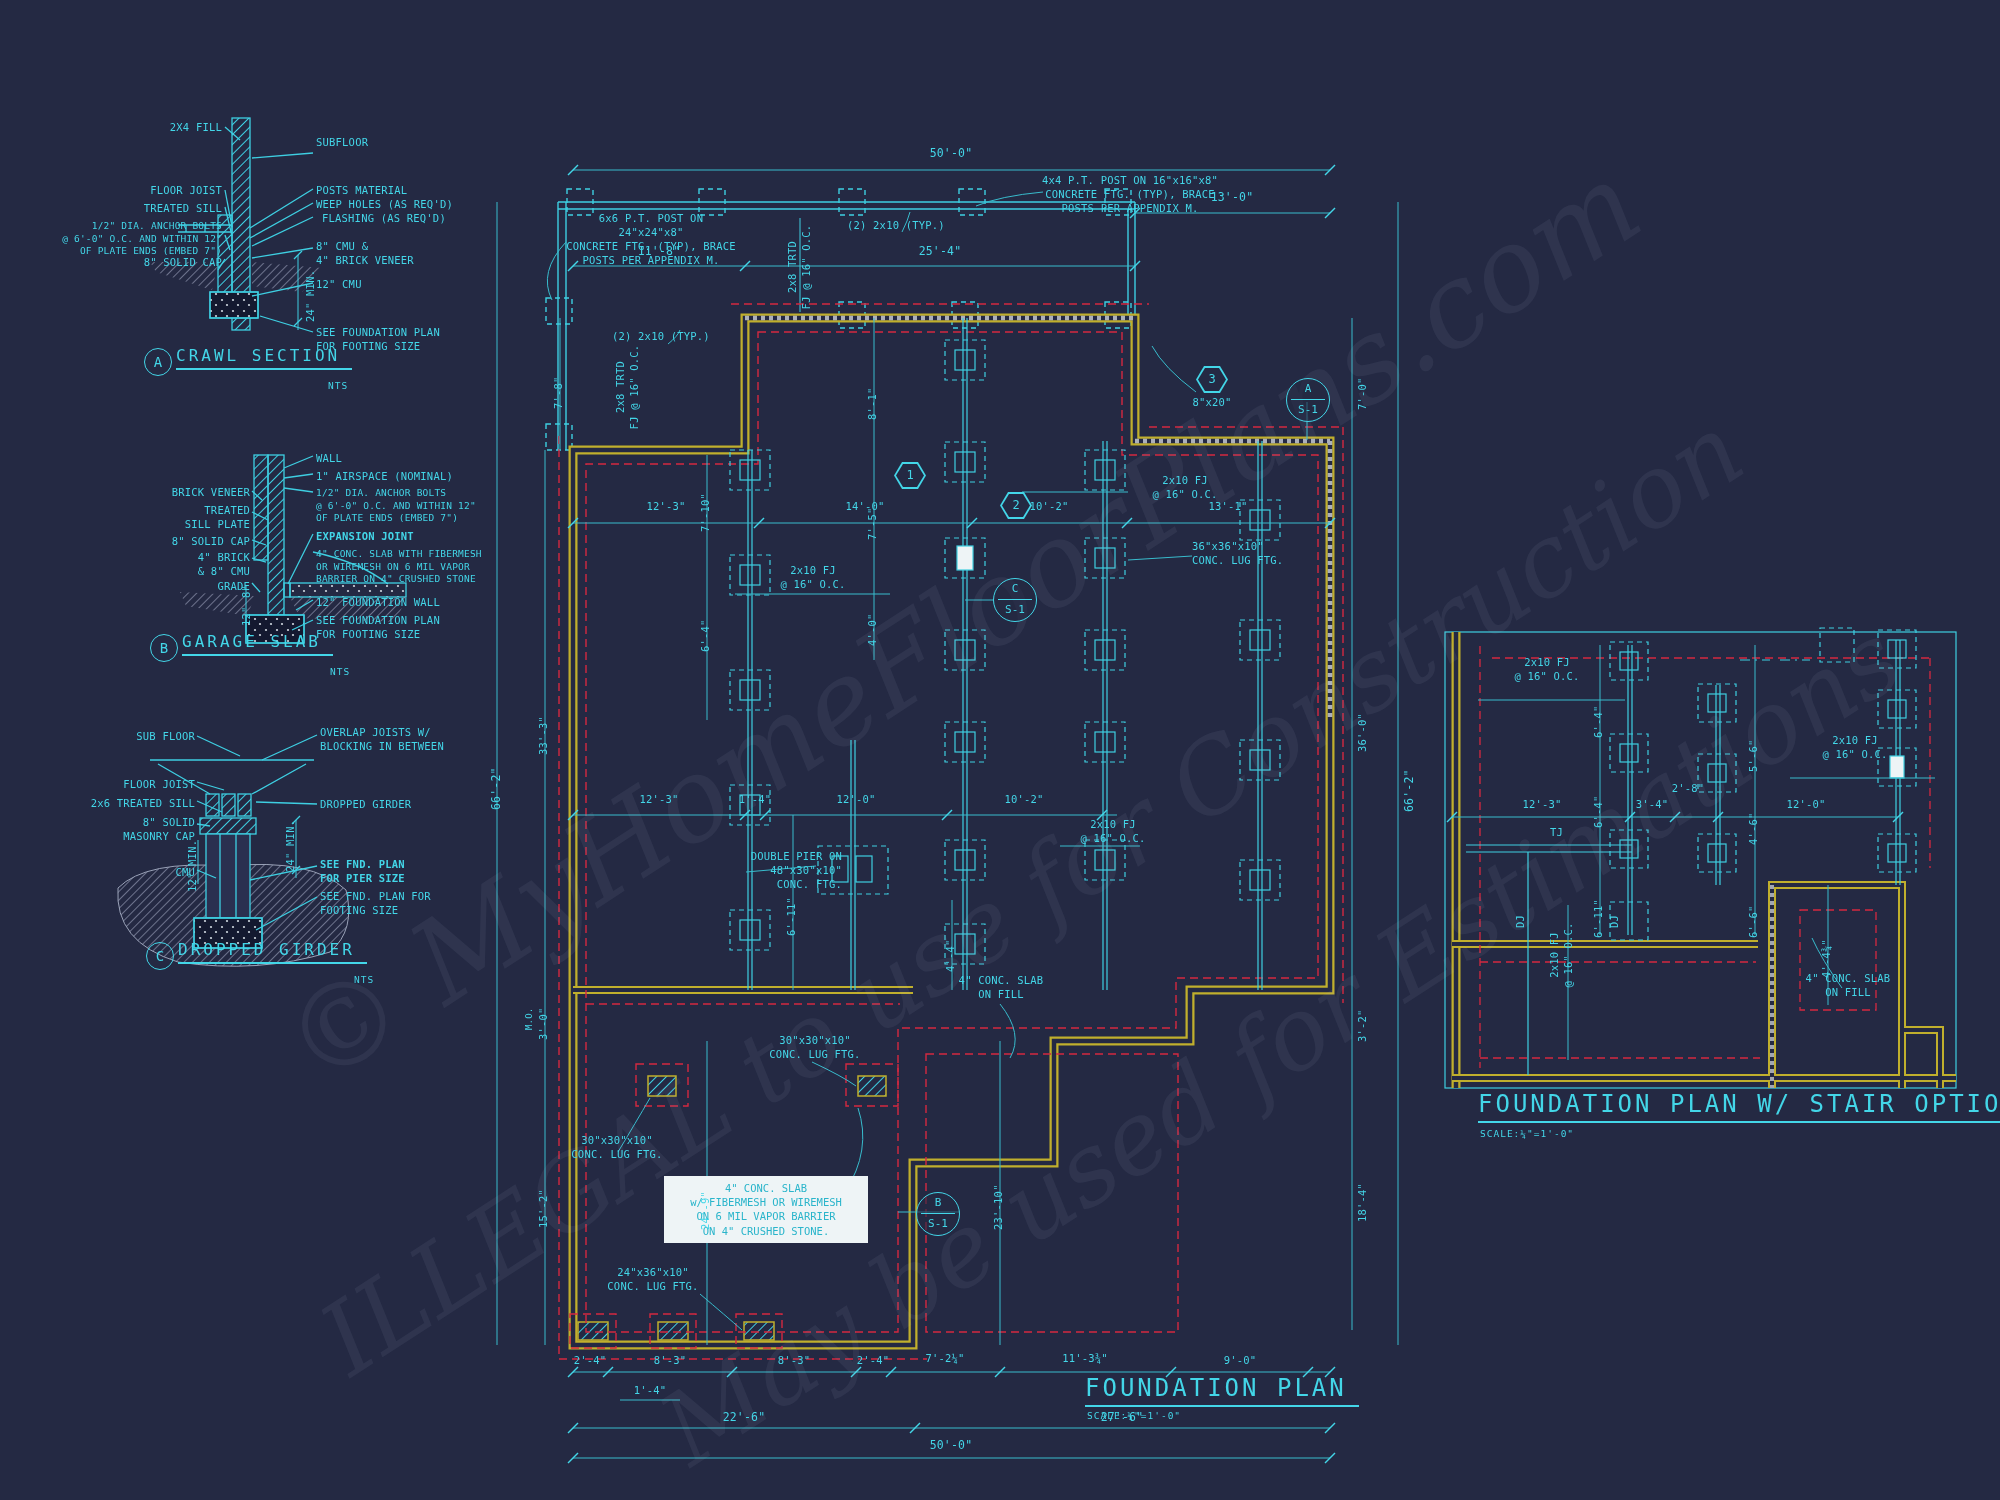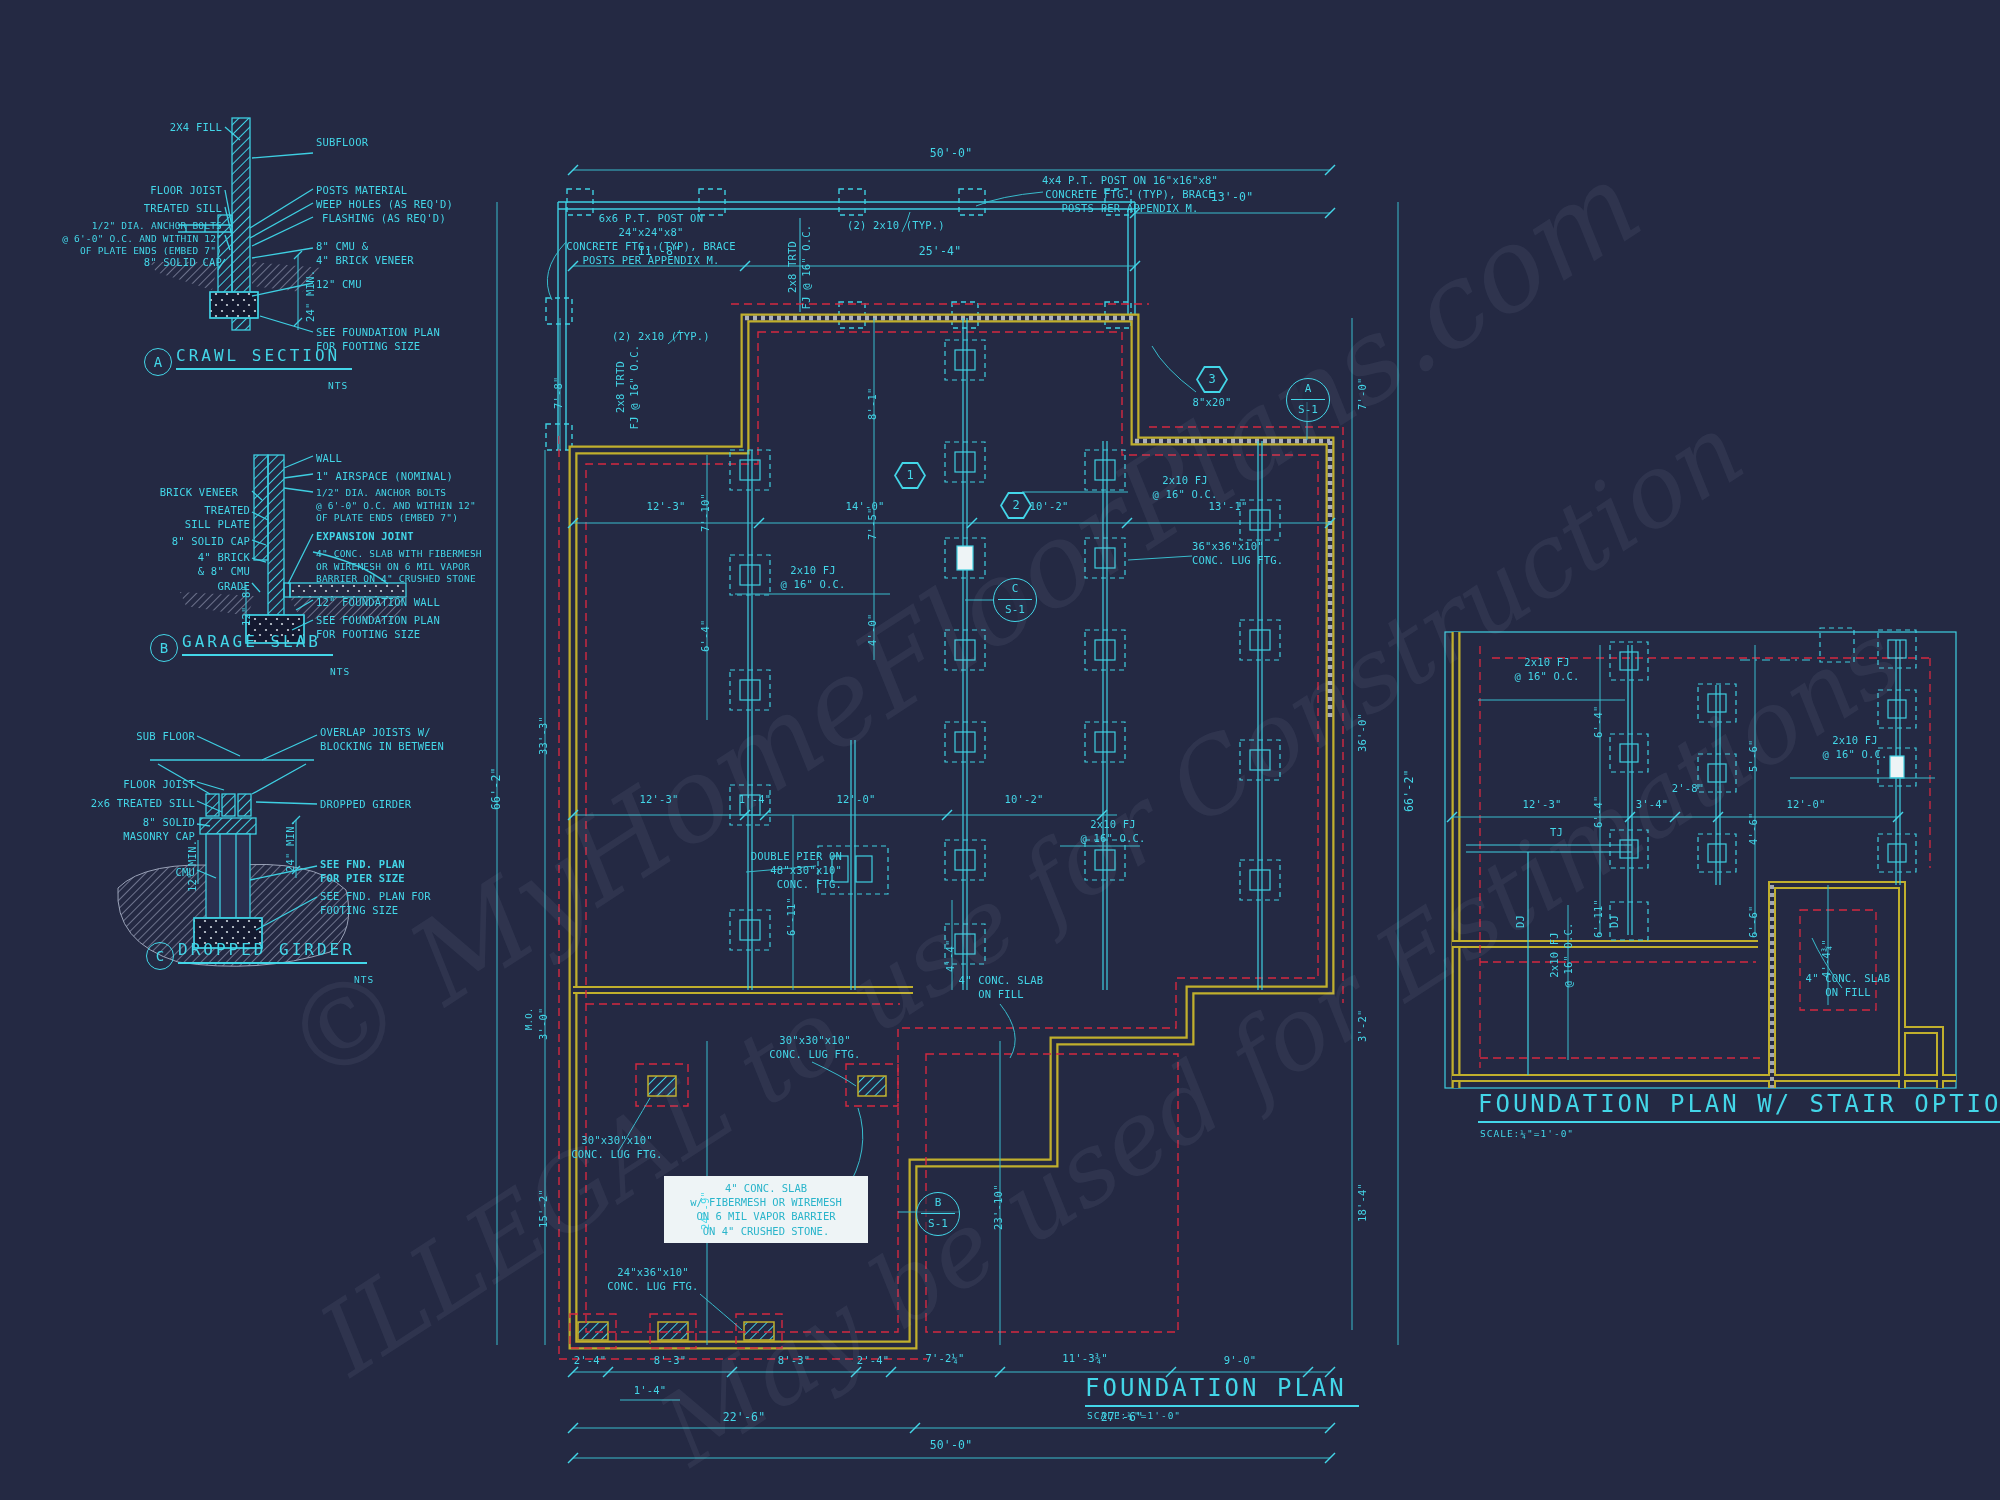--- a/index.html
+++ b/index.html
@@ -352,21 +352,21 @@
 <div class="t" style="left:316px;top:240px;">8" CMU &amp;
 4" BRICK VENEER</div>
 <div class="t" style="left:316px;top:278px;">12" CMU</div>
 <div class="t" style="left:316px;top:326px;">SEE FOUNDATION PLAN
 FOR FOOTING SIZE</div>
 <div class="t v" style="left:304px;top:322px;">24" MIN.</div>
 <div class="dm" style="left:144px;top:348px;">A</div>
 <div class="ttl" style="left:176px;top:346px;">CRAWL SECTION</div>
 <div class="sc" style="left:328px;top:380px;">NTS</div>
 
-<div class="t ra" style="left:88px;top:486px;width:150px;">BRICK VENEER</div>
+<div class="t ra" style="left:100px;top:486px;width:150px;">BRICK VENEER</div>
 <div class="t ra" style="left:100px;top:504px;width:150px;">TREATED
 SILL PLATE</div>
 <div class="t ra" style="left:100px;top:535px;width:150px;">8" SOLID CAP</div>
 <div class="t ra" style="left:100px;top:551px;width:150px;">4" BRICK
 &amp; 8" CMU</div>
 <div class="t ra" style="left:100px;top:580px;width:150px;">GRADE</div>
 <div class="t" style="left:316px;top:452px;">WALL</div>
 <div class="t" style="left:316px;top:470px;">1" AIRSPACE (NOMINAL)</div>
 <div class="t" style="left:316px;top:487px;font-size:9.5px;">1/2" DIA. ANCHOR BOLTS
 @ 6'-0" O.C. AND WITHIN 12"

